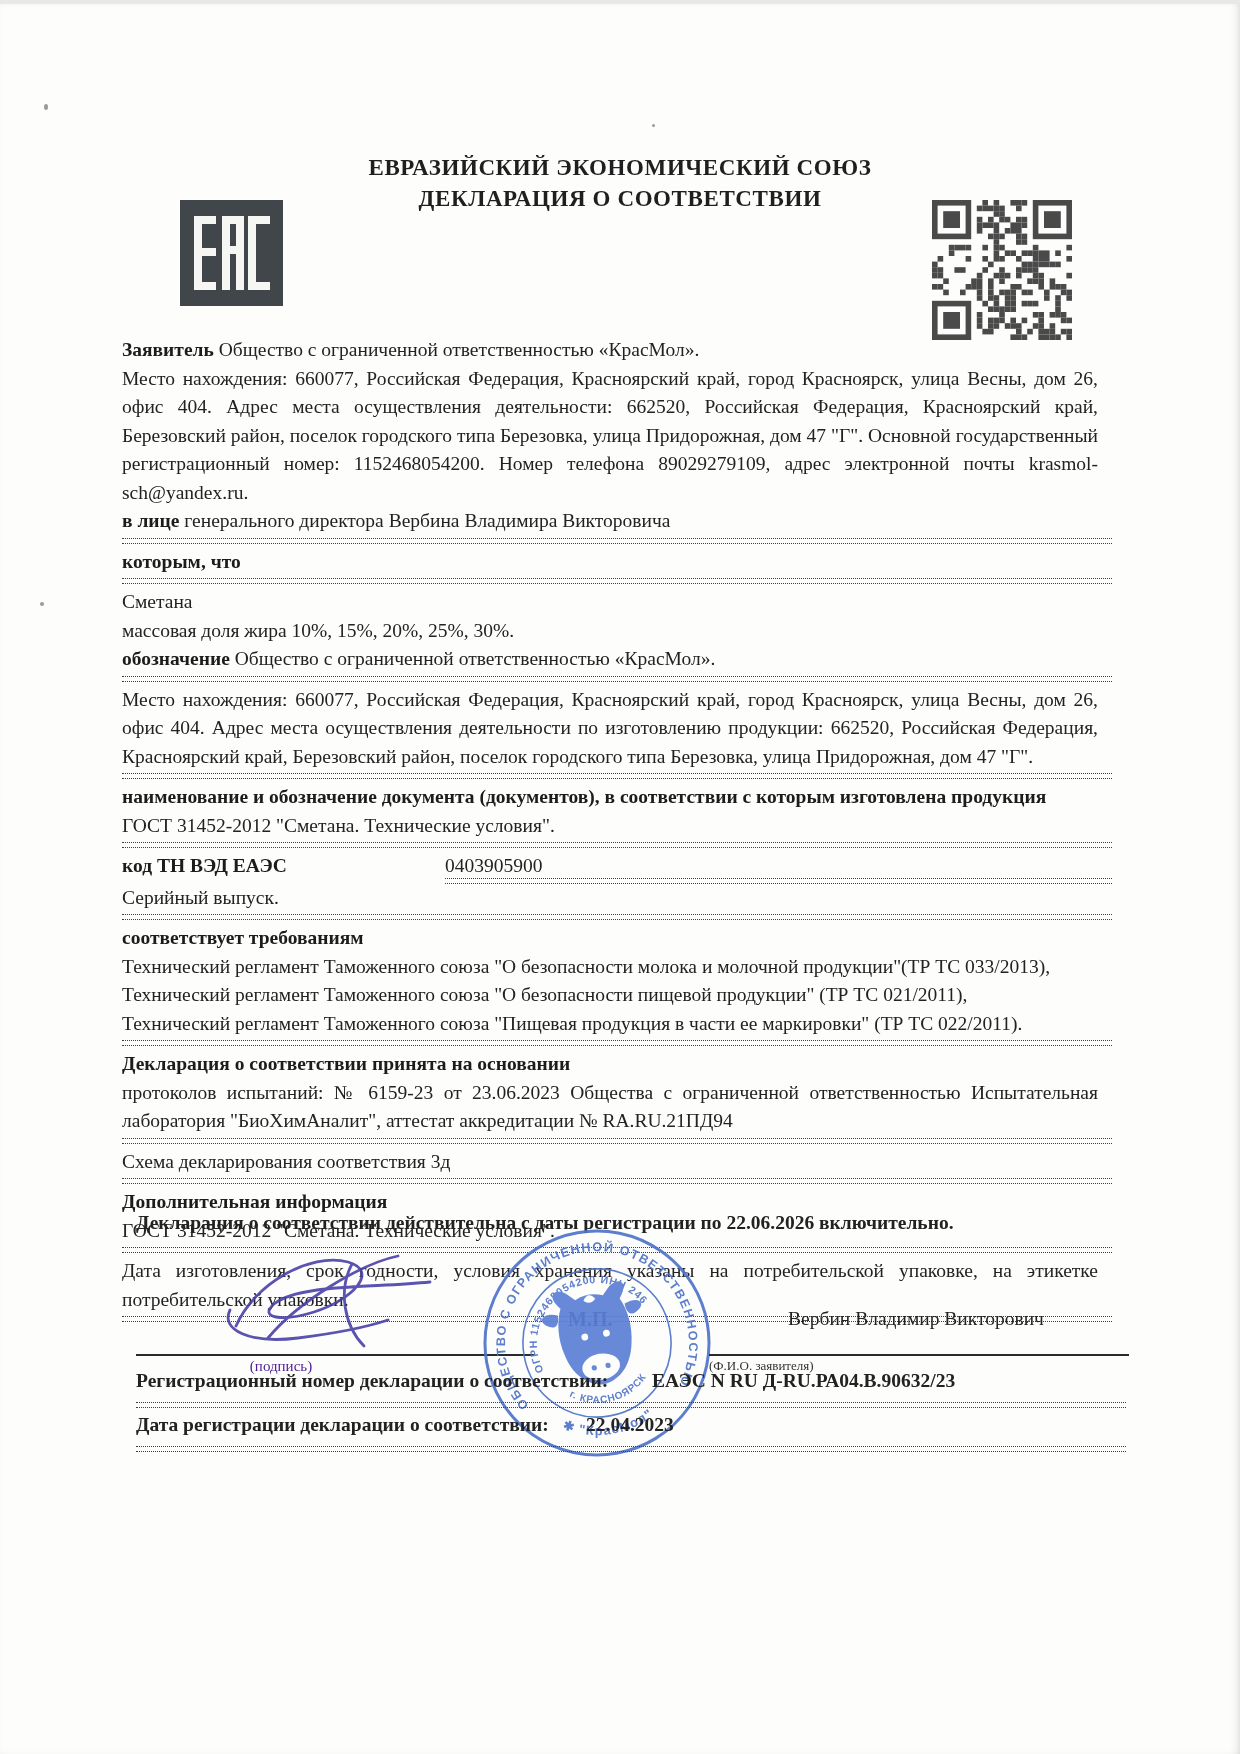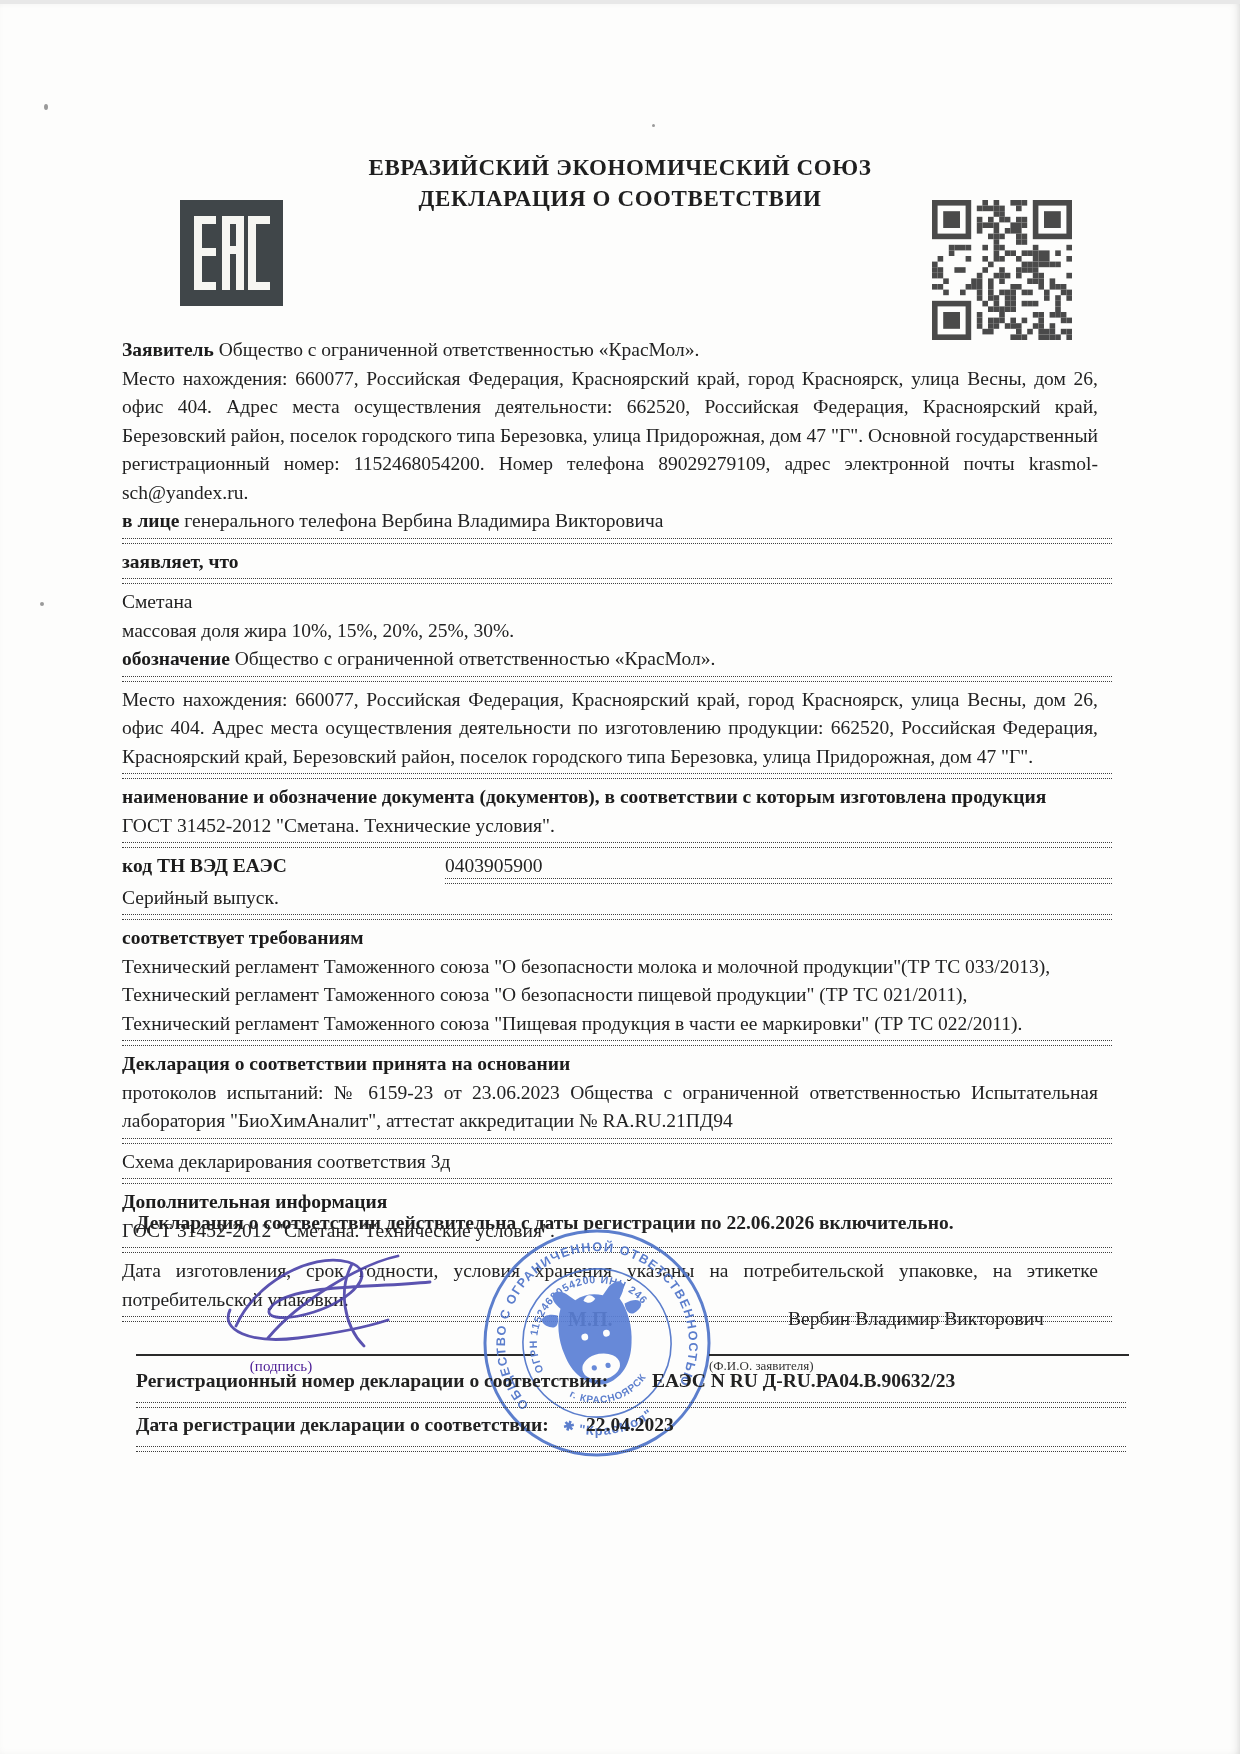--- a/index.html
+++ b/index.html
@@ -276,24 +276,24 @@
         <rect x="112" y="11.2" width="16.799999999999997" height="16.799999999999997" fill="#4a4a4a"></rect>
         <rect x="0" y="100.8" width="39.199999999999996" height="39.199999999999996" fill="#4a4a4a"></rect>
         <rect x="5.6" y="106.39999999999999" width="28" height="28" fill="#fdfdfc"></rect>
         <rect x="11.2" y="112" width="16.799999999999997" height="16.799999999999997" fill="#4a4a4a"></rect>
       </svg>
   </div>
 
   <div class="flow">
     <p><b>Заявитель</b><span> Общество с ограниченной ответственностью «КрасМол».</span></p>
     <p class="just">Место нахождения: 660077, Российская Федерация, Красноярский край, город Красноярск, улица Весны, дом 26, офис 404. Адрес места осуществления деятельности: 662520, Российская Федерация, Красноярский край, Березовский район, поселок городского типа Березовка, улица Придорожная, дом 47 "Г". Основной государственный регистрационный номер: 1152468054200. Номер телефона 89029279109, адрес электронной почты krasmol-sch@yandex.ru.</p>
-    <p><b>в лице</b><span> генерального телефона Вербина Владимира Викторовича</span></p>
-    <div class="rule"></div>
-
-    <p><b>заявляет, что</b></p>
+    <p><b>в лице</b><span> генерального директора Вербина Владимира Викторовича</span></p>
+    <div class="rule"></div>
+
+    <p><b>которым, что</b></p>
     <div class="rule"></div>
     <p>Сметана</p>
     <p>массовая доля жира 10%, 15%, 20%, 25%, 30%.</p>
     <p><b>обозначение</b><span> Общество с ограниченной ответственностью «КрасМол».</span></p>
     <div class="rule"></div>
 
     <p class="just">Место нахождения: 660077, Российская Федерация, Красноярский край, город Красноярск, улица Весны, дом 26, офис 404. Адрес места осуществления деятельности по изготовлению продукции: 662520, Российская Федерация, Красноярский край, Березовский район, поселок городского типа Березовка, улица Придорожная, дом 47 "Г".</p>
     <div class="rule"></div>
 
     <p><b>наименование и обозначение документа (документов), в соответствии с которым изготовлена продукция</b></p>

